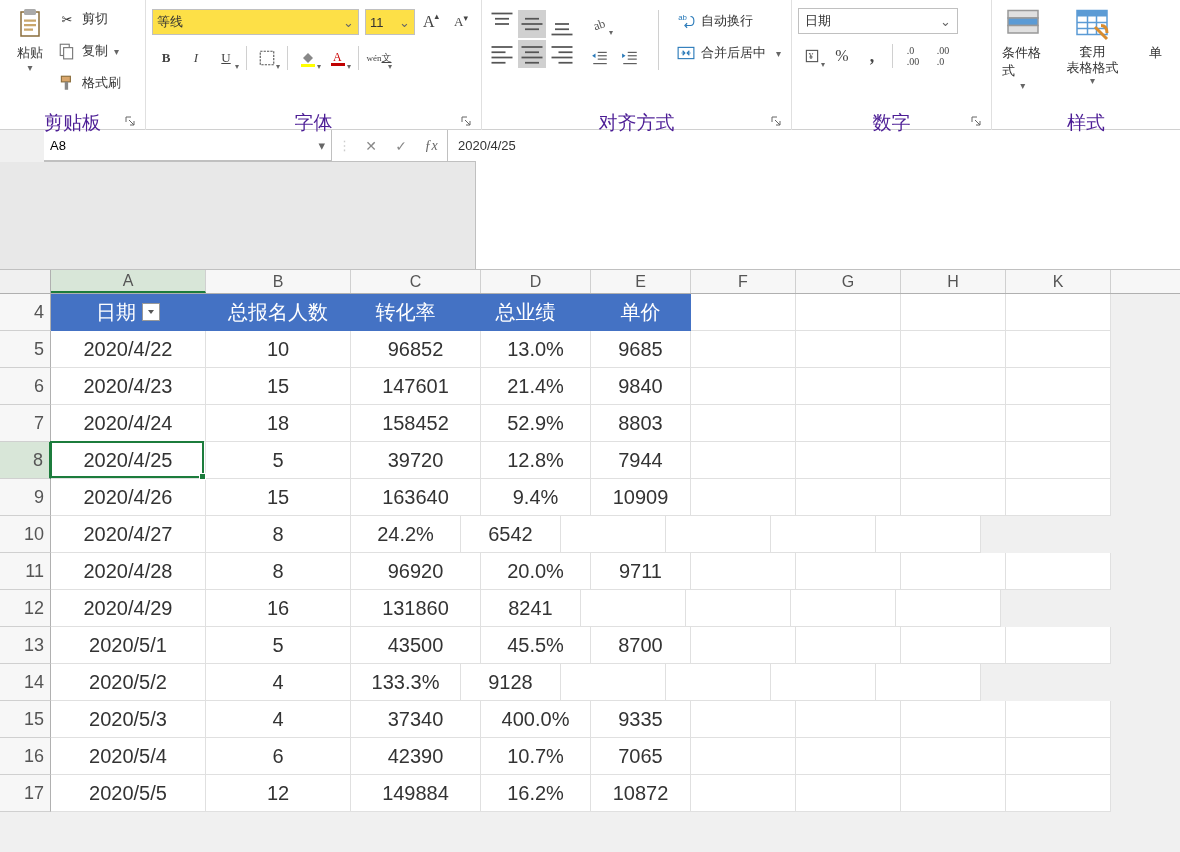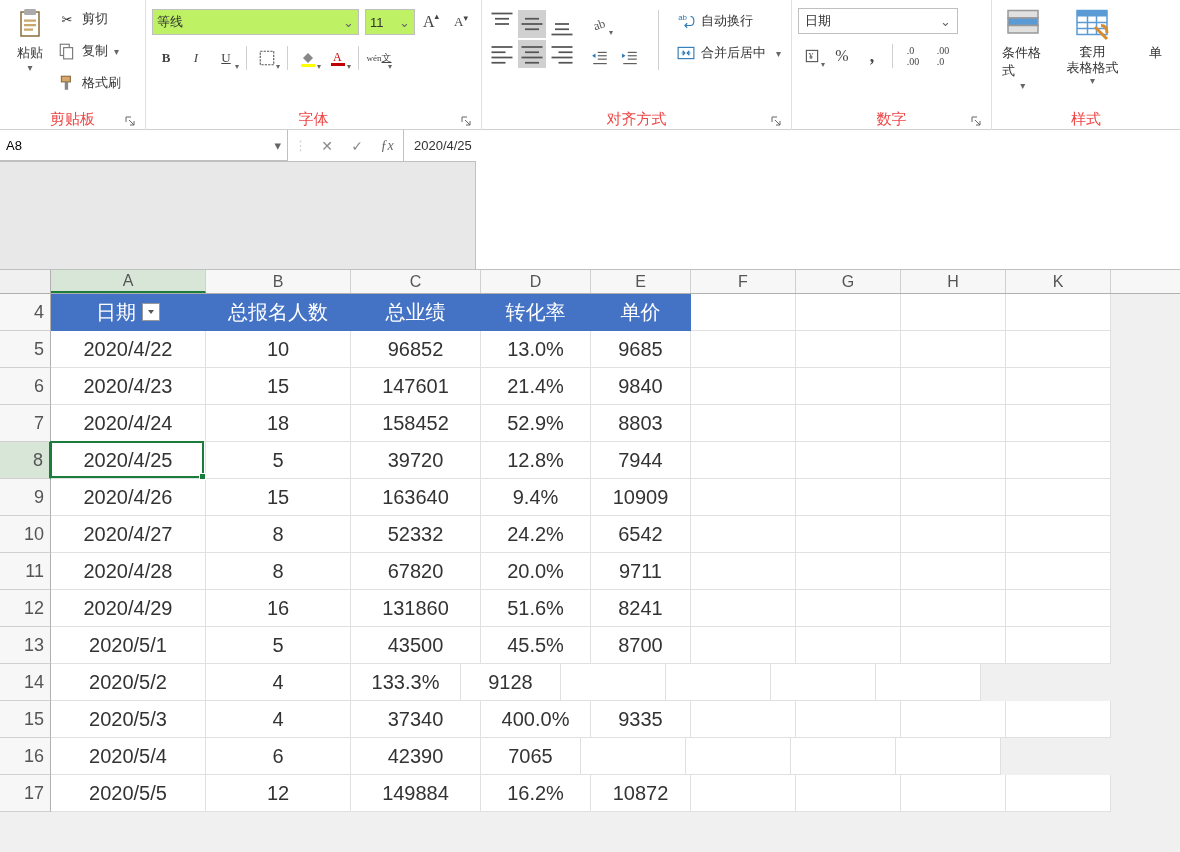--- a/index.html
+++ b/index.html
@@ -26,22 +26,22 @@
     padding: 4px 6px 2px 6px;
     height: 130px;
   }
   .ribbon-group-body {
     flex: 1;
     display: flex;
     align-items: flex-start;
   }
   .ribbon-group-label {
     text-align: center;
-    font-size: 15px;
-    color: #ef4444;
+    font-size: 19px;
+    color: #4c1d95;
     height: 18px;
     position: relative;
   }
   .dialog-launcher {
     position: absolute;
     right: 2px;
     bottom: 0;
     width: 14px;
     height: 14px;
     display:flex;align-items:center;justify-content:center;
@@ -61,21 +61,21 @@
   .big-btn .icon { width: 36px; height: 36px; display:flex;align-items:center;justify-content:center; }
   .big-btn .lbl { font-size: 13px; margin-top:2px;}
   .big-btn .caret { font-size:10px;color:#666; }
 
   .mini-row { display:flex; align-items:center; gap:6px; padding:2px 4px; color:#333;}
   .mini-row .icon { width:18px;height:18px;display:flex;align-items:center;justify-content:center;}
   .mini-row .lbl { font-size:13px; }
   .mini-stack { display:flex; flex-direction:column; justify-content:space-between; height:90px; padding-top:4px;}
 
   .font-combo {
-    border:1px solid #c0c0c0;height:26px;background:#bef264;display:flex;align-items:center;
+    border:1px solid #c0c0c0;height:26px;background:#fde047;display:flex;align-items:center;
     padding:0 4px;color:#333;font-size:13px;
   }
   .font-combo .drop { margin-left:auto; color:#666; padding-left:6px;}
 
   .toolbar-row { display:flex; align-items:center; gap:2px; }
   .tool-btn {
     width:28px;height:28px;display:flex;align-items:center;justify-content:center;color:#444;
     position:relative;font-family: "Times New Roman", serif;
   }
   .tool-btn.small-caret::after { content:"▾"; font-size:8px; color:#666; position:absolute; right:1px; bottom:1px;}
@@ -86,21 +86,21 @@
   .align-btn { width:28px;height:28px;display:flex;align-items:center;justify-content:center;color:#444;}
 
   .num-combo {
     border:1px solid #c0c0c0;height:26px;width:160px;background:#fff;display:flex;align-items:center;
     padding:0 6px;color:#333;font-size:13px;
   }
   .num-combo .drop { margin-left:auto;color:#666;}
 
   
   .formula-bar {
-    display:flex;align-items:stretch;height:32px;background:#fff;border-bottom:1px solid #c0c0c0;
+    display:flex;align-items:stretch;height:32px;background:#fff;border-bottom:1px solid #c0c0c0;margin-left:44px;
   }
   .name-box {
     width:288px;border:1px solid #c0c0c0;border-top:none;border-left:none;display:flex;align-items:center;
     padding:0 6px;background:#fff;
   }
   .name-box .drop { margin-left:auto;color:#666; }
   .fx-ctrls { display:flex;align-items:center;border-right:1px solid #c0c0c0;padding:0 6px;gap:10px;}
   .fx-ctrls .fx-sep { color:#ccc; }
   .fx-btn { color:#888;font-size:14px;width:20px;text-align:center;}
   .fx-label { font-style:italic;font-family:"Times New Roman",serif;color:#666;}
@@ -503,25 +503,25 @@
         <span>日期</span>
         <span class="filter-btn">
           <svg width="10" height="10" viewBox="0 0 10 10">
               <path d="M2 3 L8 3 L5 7 Z" fill="#555"></path>
             </svg>
         </span>
       </div>
       <div class="cell hdr cB">
           <span>总报名人数</span>
         </div>
+      <div class="cell hdr cD">
+          <span>转化率</span>
+        </div>
       <div class="cell hdr cC">
           <span>总业绩</span>
-        </div>
-      <div class="cell hdr cD">
-          <span>转化率</span>
         </div>
       <div class="cell hdr cE">
           <span>单价</span>
         </div>
       <div class="cell cF"></div>
       <div class="cell cG"></div>
       <div class="cell cH"></div>
       <div class="cell cK"></div>
     </div>
 
@@ -577,44 +577,42 @@
           <div class="cell cD center">9.4%</div>
           <div class="cell cE center">10909</div>
           <div class="cell cF"></div>
           <div class="cell cG"></div>
           <div class="cell cH"></div>
           <div class="cell cK"></div>
         </div>
         <div class="cell-row">
           <div class="cell cA center">2020/4/27</div>
           <div class="cell cB center">8</div>
-          <div class="cell cC center">52332</div>
           <div class="cell cD center">24.2%</div>
           <div class="cell cE center">6542</div>
           <div class="cell cF"></div>
           <div class="cell cG"></div>
           <div class="cell cH"></div>
           <div class="cell cK"></div>
         </div>
         <div class="cell-row">
           <div class="cell cA center">2020/4/28</div>
           <div class="cell cB center">8</div>
-          <div class="cell cC center">67820</div>
+          <div class="cell cC center">96920</div>
           <div class="cell cD center">20.0%</div>
           <div class="cell cE center">9711</div>
           <div class="cell cF"></div>
           <div class="cell cG"></div>
           <div class="cell cH"></div>
           <div class="cell cK"></div>
         </div>
         <div class="cell-row">
           <div class="cell cA center">2020/4/29</div>
           <div class="cell cB center">16</div>
           <div class="cell cC center">131860</div>
-          <div class="cell cD center">51.6%</div>
           <div class="cell cE center">8241</div>
           <div class="cell cF"></div>
           <div class="cell cG"></div>
           <div class="cell cH"></div>
           <div class="cell cK"></div>
         </div>
         <div class="cell-row">
           <div class="cell cA center">2020/5/1</div>
           <div class="cell cB center">5</div>
           <div class="cell cC center">43500</div>
@@ -643,20 +641,21 @@
           <div class="cell cE center">9335</div>
           <div class="cell cF"></div>
           <div class="cell cG"></div>
           <div class="cell cH"></div>
           <div class="cell cK"></div>
         </div>
         <div class="cell-row">
           <div class="cell cA center">2020/5/4</div>
           <div class="cell cB center">6</div>
           <div class="cell cC center">42390</div>
+          <div class="cell cD center">10.7%</div>
           <div class="cell cE center">7065</div>
           <div class="cell cF"></div>
           <div class="cell cG"></div>
           <div class="cell cH"></div>
           <div class="cell cK"></div>
         </div>
         <div class="cell-row">
           <div class="cell cA center">2020/5/5</div>
           <div class="cell cB center">12</div>
           <div class="cell cC center">149884</div>

